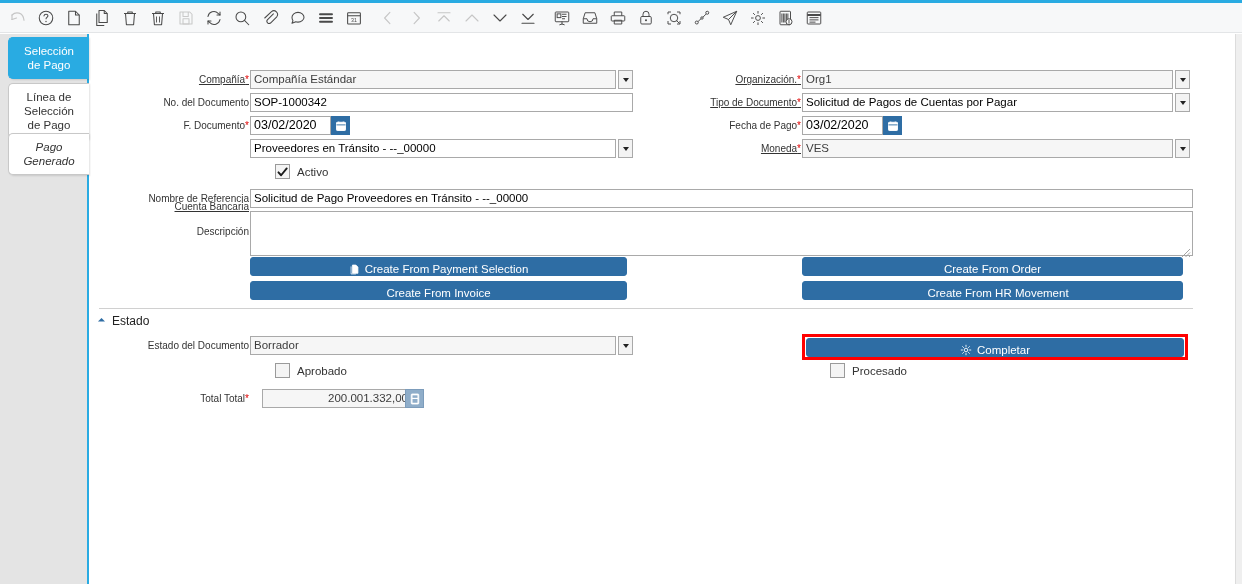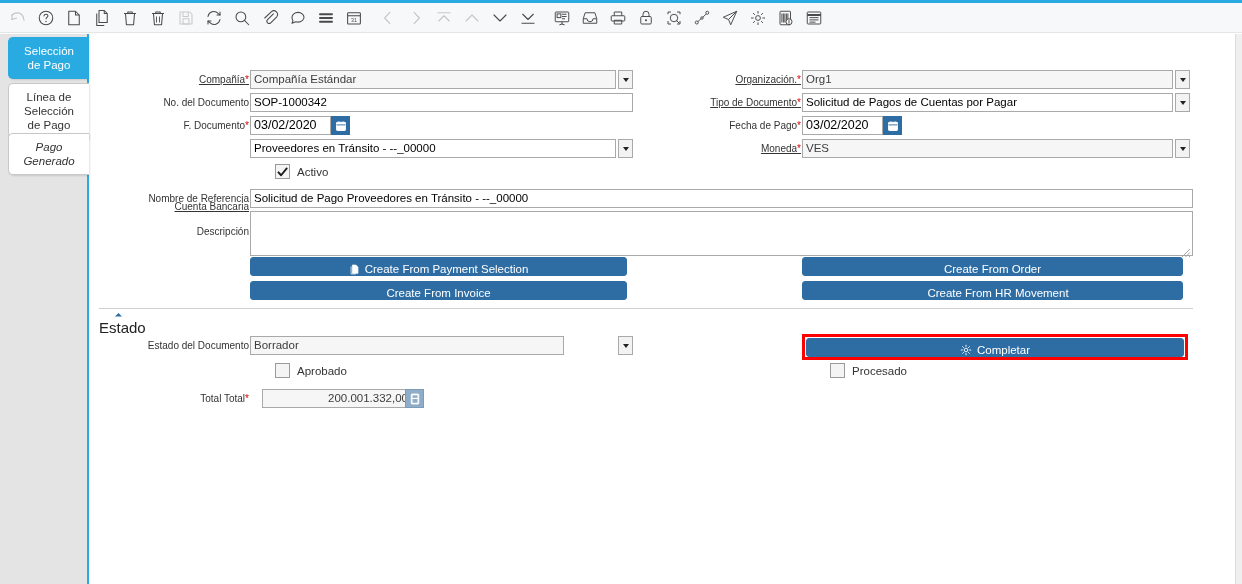--- a/index.html
+++ b/index.html
@@ -196,24 +196,23 @@
 
   .highlight-box {
     position: absolute;
     border: 3px solid #ff0000;
     pointer-events: none;
   }
 
   .section-hdr {
     position: absolute;
     display: flex; align-items: center;
-    font-size: 15px;
+    font-size: 12px;
     color: #222222;
     cursor: pointer;
-    flex-direction: column;
   }
   .section-hdr .tri {
     width: 0; height: 0;
     border-left: 5px solid #2e6da4;
     border-bottom: 5px solid transparent;
     margin-right: 8px;
     transform: rotate(45deg);
   }
   .hr {
     position: absolute;
@@ -553,21 +552,21 @@
     </div>
 
     <div class="hr" style="left:8px; top:274px; width:1094px;"></div>
 
     <div class="section-hdr" style="left:8px; top:280px;">
       <span class="tri"></span>
       <span>Estado</span>
     </div>
 
     <div class="lbl" style="left:28px; top:304px; width:130px;">Estado del Documento</div>
-    <div class="fld ro" style="left:159px; top:302px; width:314px;">Borrador</div>
+    <div class="fld ro" style="left:159px; top:302px; width:366px;">Borrador</div>
     <div class="ddbtn" style="left:527px; top:302px;">
         <span class="caret"></span>
       </div>
 
     <div class="chk-wrap" style="left:160px; top:329px;">
       <span class="chkbox"></span>
       <span class="chk-lbl">Aprobado</span>
     </div>
 
     <div class="lbl" style="left:68px; top:357px; width:90px;"><span>Total Total</span><span class="req">*</span></div>

